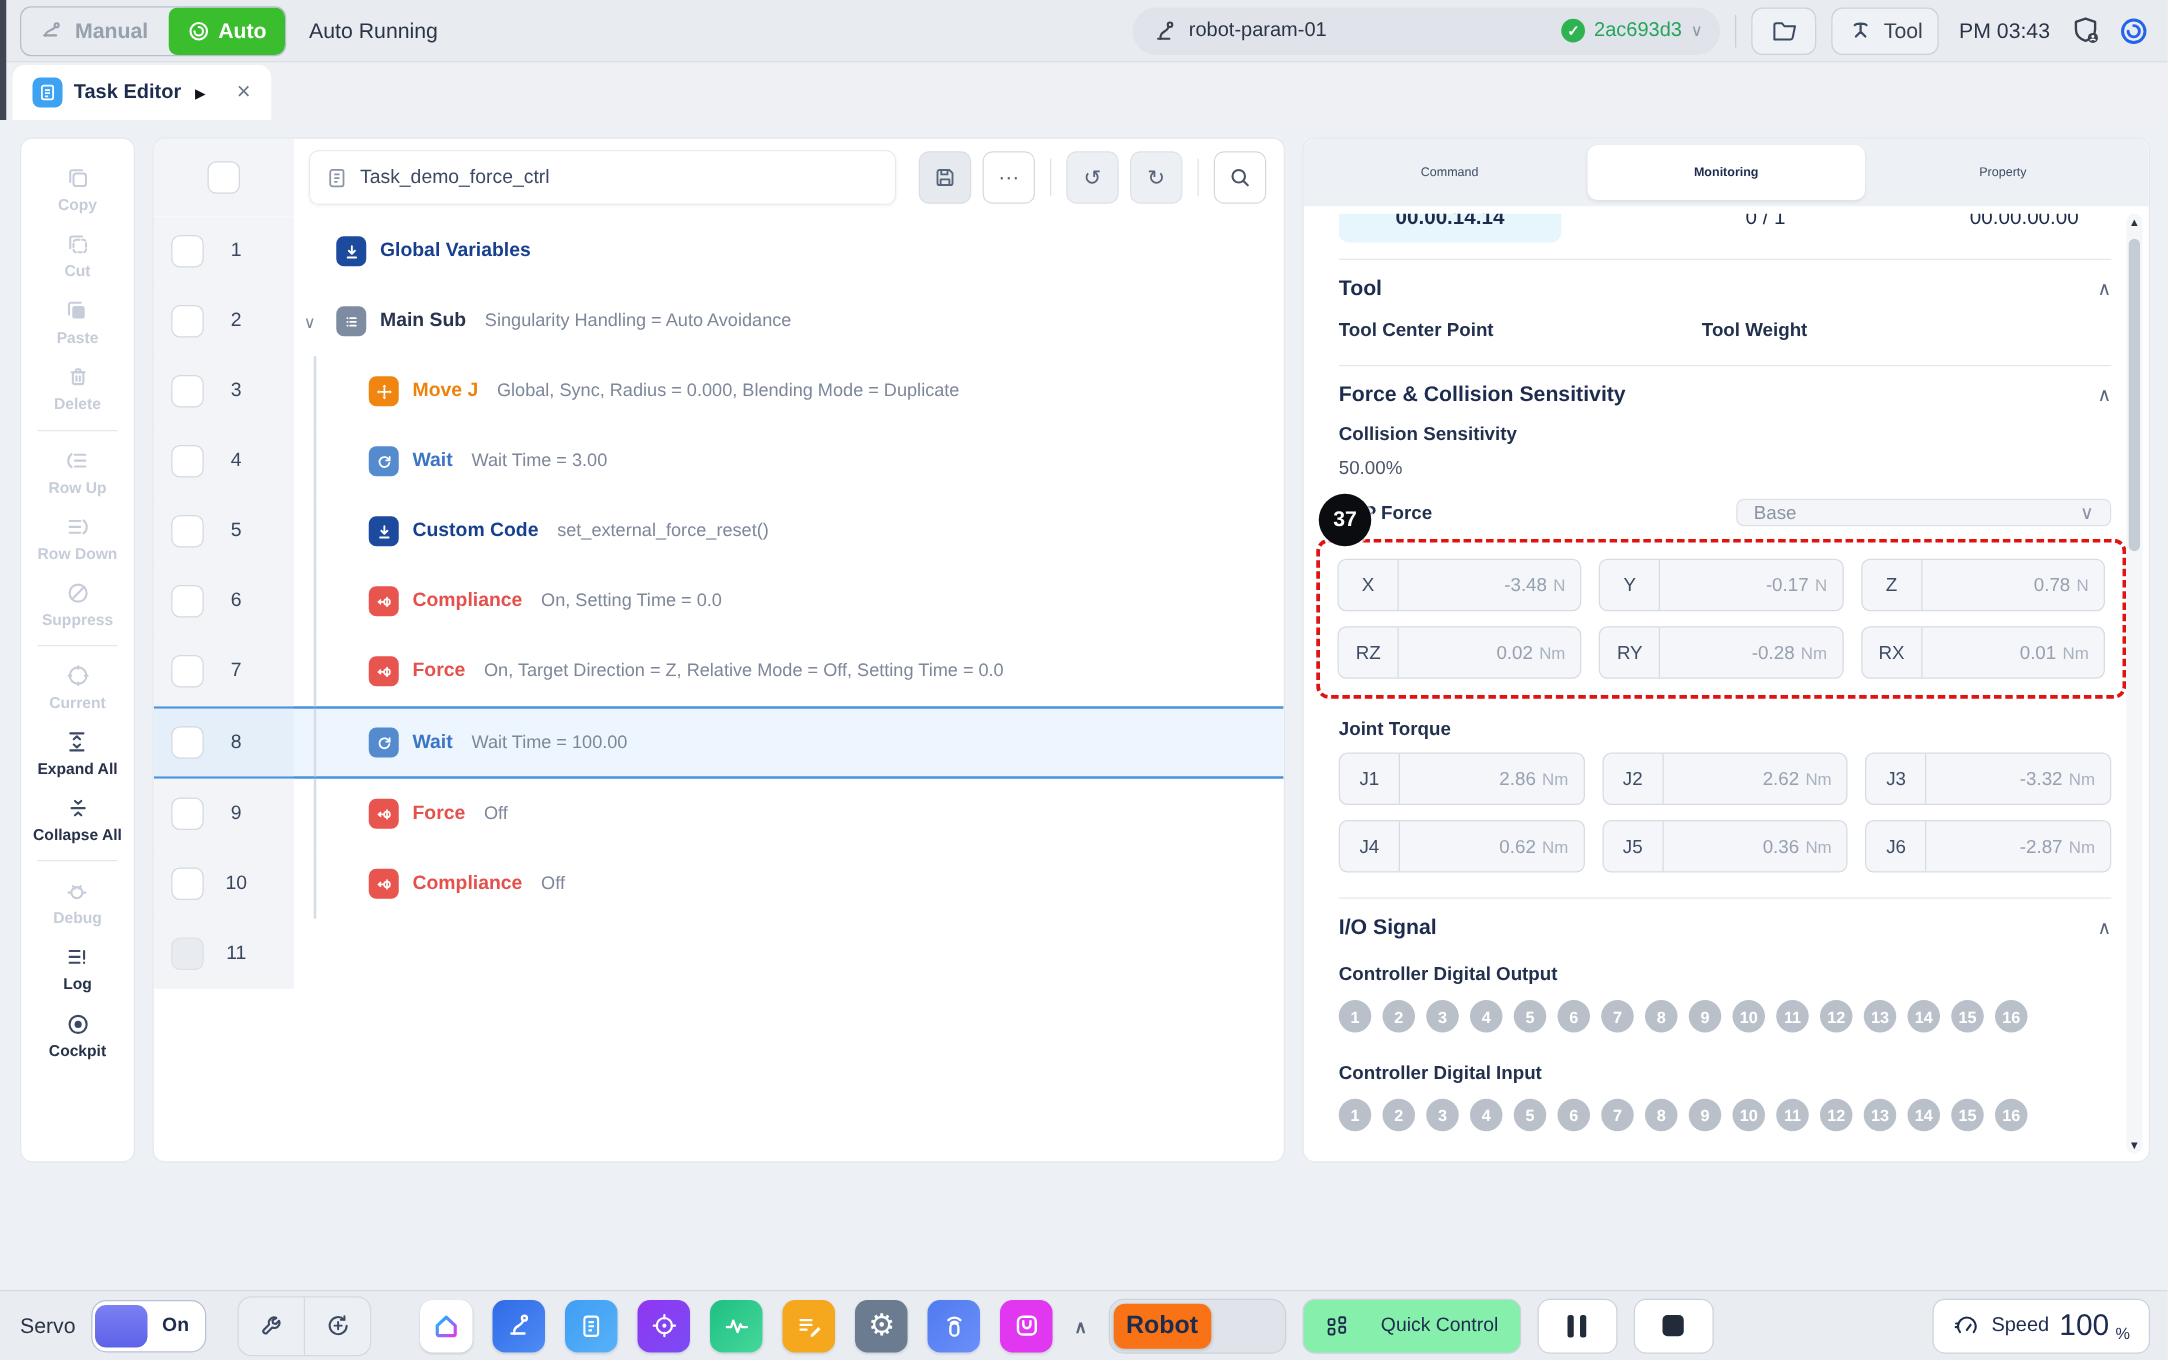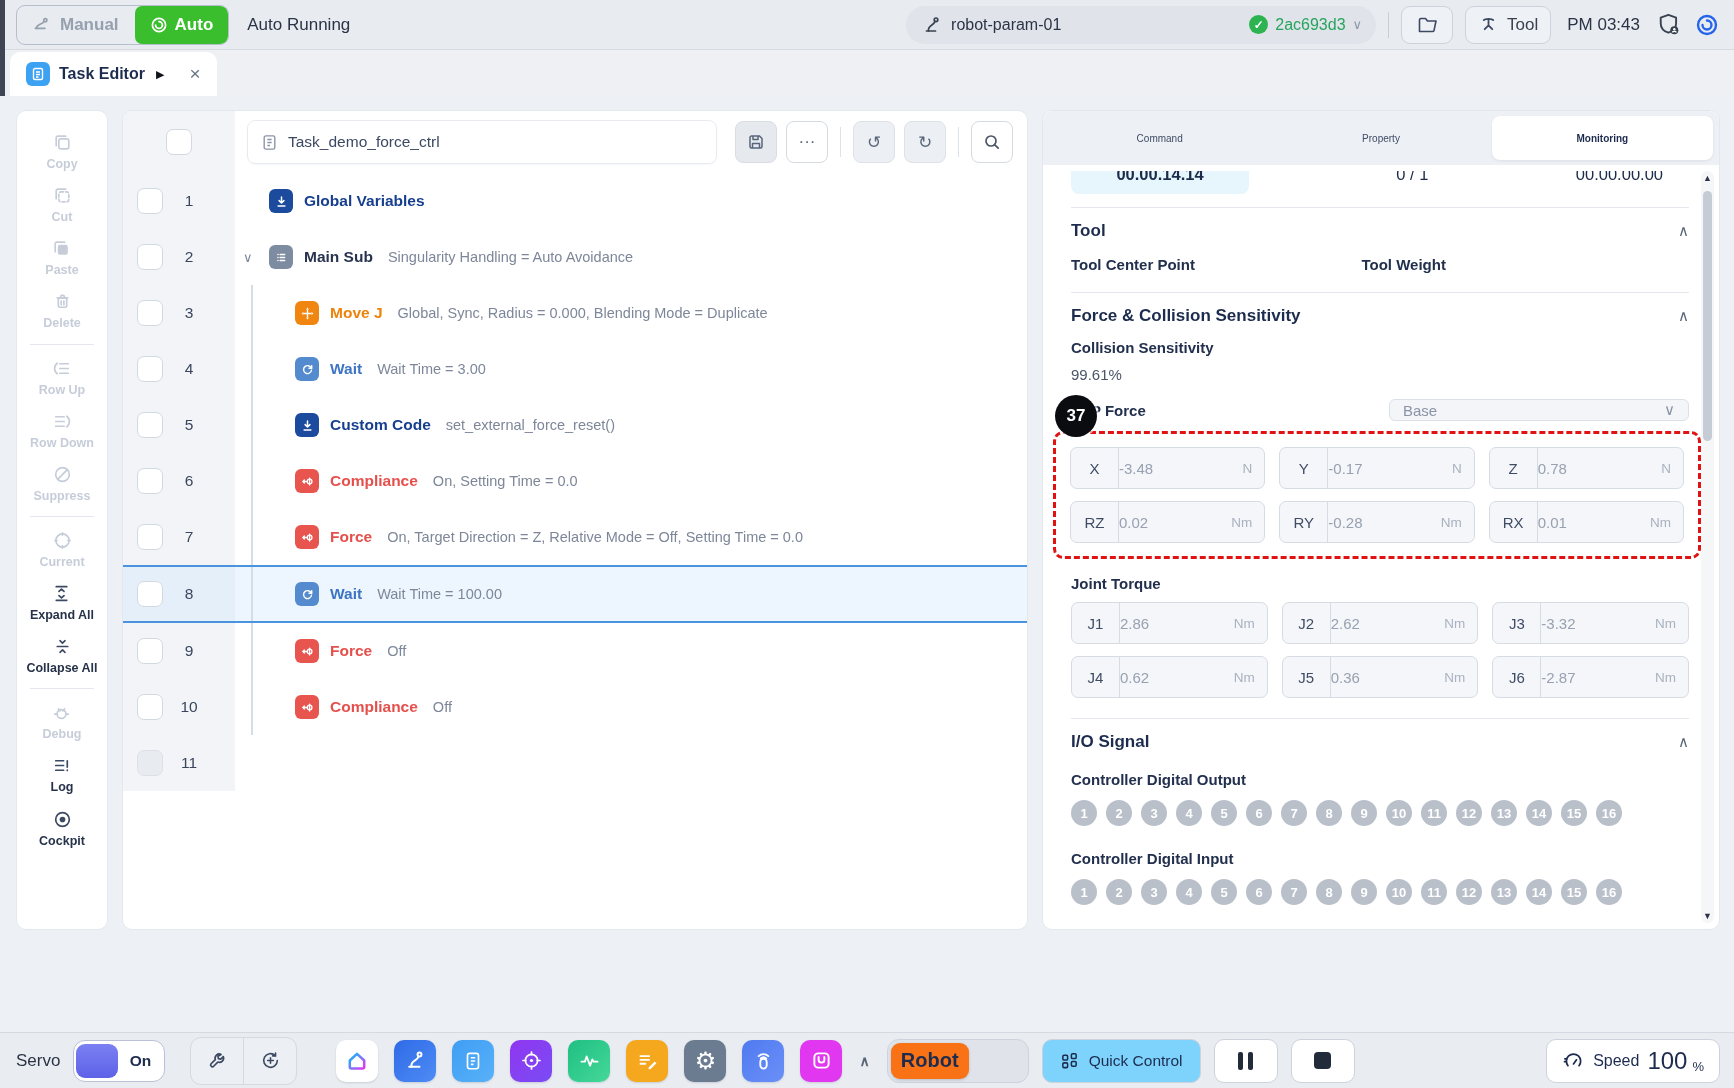--- a/index.html
+++ b/index.html
@@ -98,21 +98,21 @@
   .two-col .col1{width:47%}
   .sublab{font-size:15px;font-weight:700;color:#22304e}
   .plain{font-size:15px;color:#4a5568;margin-top:10px}
   .tcp-row{display:flex;align-items:center;justify-content:space-between;margin-top:16px;position:relative}
   .dropdown{width:300px;height:22px;background:#f3f5f8;border:1px solid #dce1e8;border-radius:6px;display:flex;align-items:center;justify-content:space-between;padding:0 13px;color:#8a94a5;font-size:15px}
   .badge{position:absolute;left:-16px;top:-4px;width:42px;height:42px;border-radius:50%;background:#0b0c10;color:#fff;font-size:17px;font-weight:700;display:flex;align-items:center;justify-content:center;z-index:3;box-shadow:0 0 0 2px rgba(255,255,255,.6)}
   .dashed{margin:10px -12px 0 -18px;padding:13px 14px;border:3px dashed #e01212;border-radius:10px}
   .fgrid{display:grid;grid-template-columns:repeat(3,1fr);gap:12px 14px}
   .field{display:flex;height:42px;background:#f5f6f9;border:1px solid #d6dce3;border-radius:7px;overflow:hidden}
   .fkey{width:48px;flex:0 0 48px;border-right:1px solid #d6dce3;display:flex;align-items:center;justify-content:center;color:#3f4c66;font-size:15px}
-  .fval{flex:1;display:flex;align-items:center;justify-content:space-between;padding-right:12px;color:#97a1b1;font-size:15px}
+  .fval{flex:1;display:flex;align-items:center;justify-content:flex-end;padding-right:12px;color:#97a1b1;font-size:15px}
   .funit{color:#a9b2c0;font-size:13.5px;margin-left:5px}
   .jt-label{margin-top:16px}
   .jt-grid{margin-top:10px}
   .iolab{margin-top:6px}
   .iorow{display:flex;gap:9px;margin-top:12px}
   .iochip{width:26px;height:26px;border-radius:50%;background:#b9c0ca;color:#fff;font-size:13px;font-weight:700;display:flex;align-items:center;justify-content:center}
   .pscroll{position:absolute;right:5px;top:60px;bottom:6px;width:13px;background:#f4f6f8;border-radius:7px}
   .ps-up,.ps-down{position:absolute;left:0;width:13px;text-align:center;font-size:9px;color:#2b3446}
   .ps-up{top:2px}.ps-down{bottom:2px}
   .ps-thumb{position:absolute;left:2px;width:9px;top:20px;height:250px;background:#c5ccd6;border-radius:5px}
@@ -133,21 +133,21 @@
   .app.doc{background:linear-gradient(135deg,#3f9ef4,#58b1f8)}
   .app.target{background:linear-gradient(135deg,#9036f0,#7a4cf5)}
   .app.act{background:linear-gradient(135deg,#1fbf82,#45d89a)}
   .app.notes{background:#f5a71e}
   .app.gear{background:#6b7b90;color:#fff;font-size:24px}
   .app.remote{background:linear-gradient(135deg,#4f7bf0,#6b8ff7)}
   .app.pendant{background:#e137f0}
   .dock-chev{color:#5a6678;font-size:14px;font-weight:700;margin:0 4px}
   .robot-switch{width:142px;height:44px;background:#e0e4ea;border:1px solid #ccd3dc;border-radius:12px;display:flex;align-items:center;padding:3px}
   .rs-knob{width:78px;height:36px;background:#f97316;border-radius:9px;box-shadow:0 1px 3px rgba(30,40,70,.2);display:flex;align-items:center;justify-content:center;font-size:20px;font-weight:600;color:#1d2c4e}
-  .qc-btn{height:44px;background:#7dd3fc;border:1px solid #ccd3dc;border-radius:10px;display:flex;align-items:center;gap:10px;padding:0 17px;font-size:15.5px;color:#1d2c4e}
+  .qc-btn{height:44px;background:#86efac;border:1px solid #ccd3dc;border-radius:10px;display:flex;align-items:center;gap:26px;padding:0 17px;font-size:15.5px;color:#1d2c4e}
   .sq-btn{width:64px;height:44px;background:#fff;border:1px solid #ccd3dc;border-radius:10px;display:flex;align-items:center;justify-content:center;gap:5px}
   .pbar{width:5px;height:18px;background:#222b3a;border-radius:2px}
   .stopsq{width:17px;height:17px;background:#222b3a;border-radius:4px}
   .speed{height:44px;background:#fff;border:1px solid #ccd3dc;border-radius:10px;display:flex;align-items:center;gap:8px;padding:0 15px;margin-left:auto}
   .speed .slab{font-size:16px;color:#1d2c4e}
   .speed .sval{font-size:24px;color:#1d2c4e}
   .speed .sunit{font-size:13px;color:#1d2c4e;margin-left:-3px;align-self:flex-end;padding-bottom:8px}
 </style>
 </head>
 <body>
@@ -577,22 +577,22 @@
             <span class="cb dis"></span>
             <span class="rnum">11</span>
           </div>
       </div>
     </div>
   </div>
 
   <div class="rightpanel panelw">
     <div class="ptabs">
       <div class="ptab">Command</div>
+      <div class="ptab active">Monitoring</div>
       <div class="ptab">Property</div>
-      <div class="ptab active">Monitoring</div>
     </div>
     <div class="pcontent">
       <div class="stats-clip">
         <div class="stats-row">
           <div class="stat-box">00.00.14.14</div>
           <div class="stat-mid">0 / 1</div>
           <div class="stat-right">00.00.00.00</div>
         </div>
       </div>
       <div class="phr"></div>
@@ -605,21 +605,21 @@
         <div class="col1"><span class="sublab">Tool Center Point</span></div>
         <div><span class="sublab">Tool Weight</span></div>
       </div>
       <div class="phr"></div>
 
       <div class="sect-head">
         <span class="sect-title">Force &amp; Collision Sensitivity</span>
         <span class="sect-chev">∧</span>
       </div>
       <div class="sublab">Collision Sensitivity</div>
-      <div class="plain">99.61%</div>
+      <div class="plain">50.00%</div>
 
       <div class="tcp-row">
         <span class="badge">37</span>
         <span class="sublab">TCP Force</span>
         <div class="dropdown">
           <span>Base</span>
           <span>∨</span>
         </div>
       </div>
 

